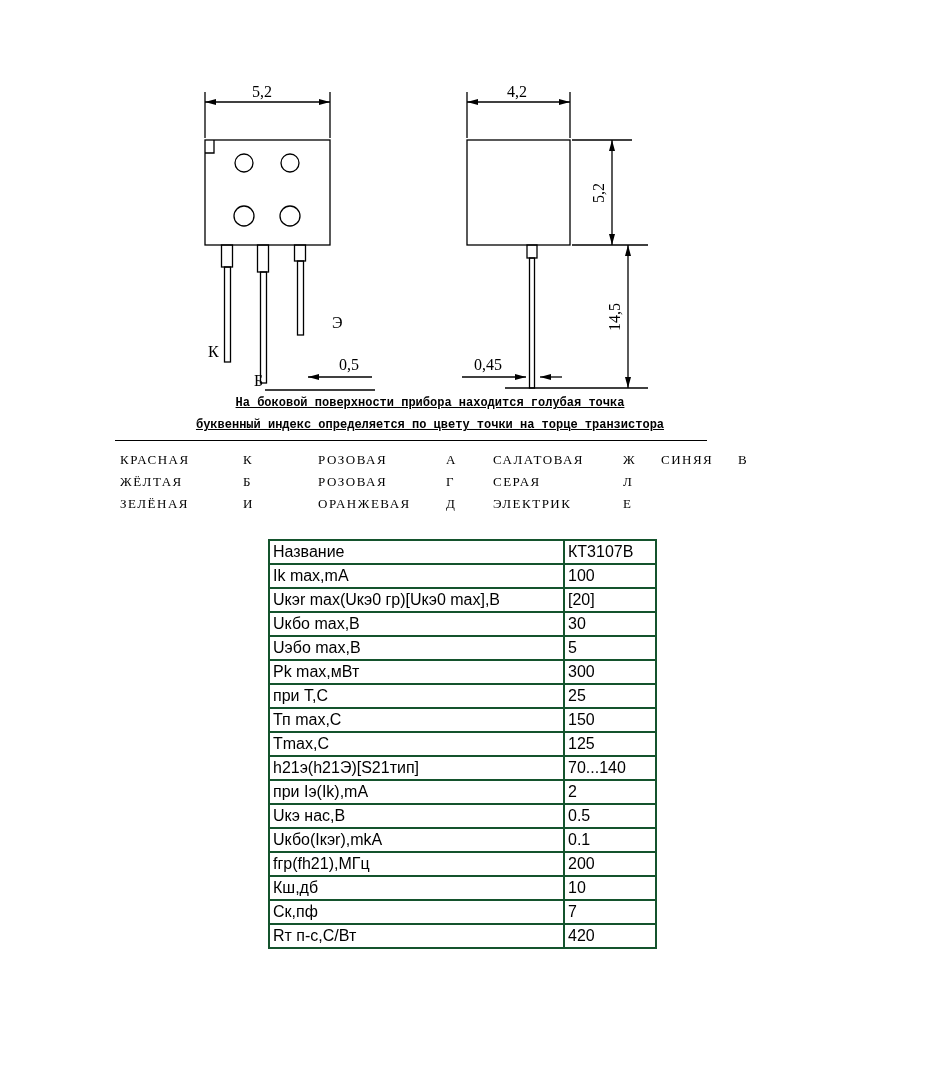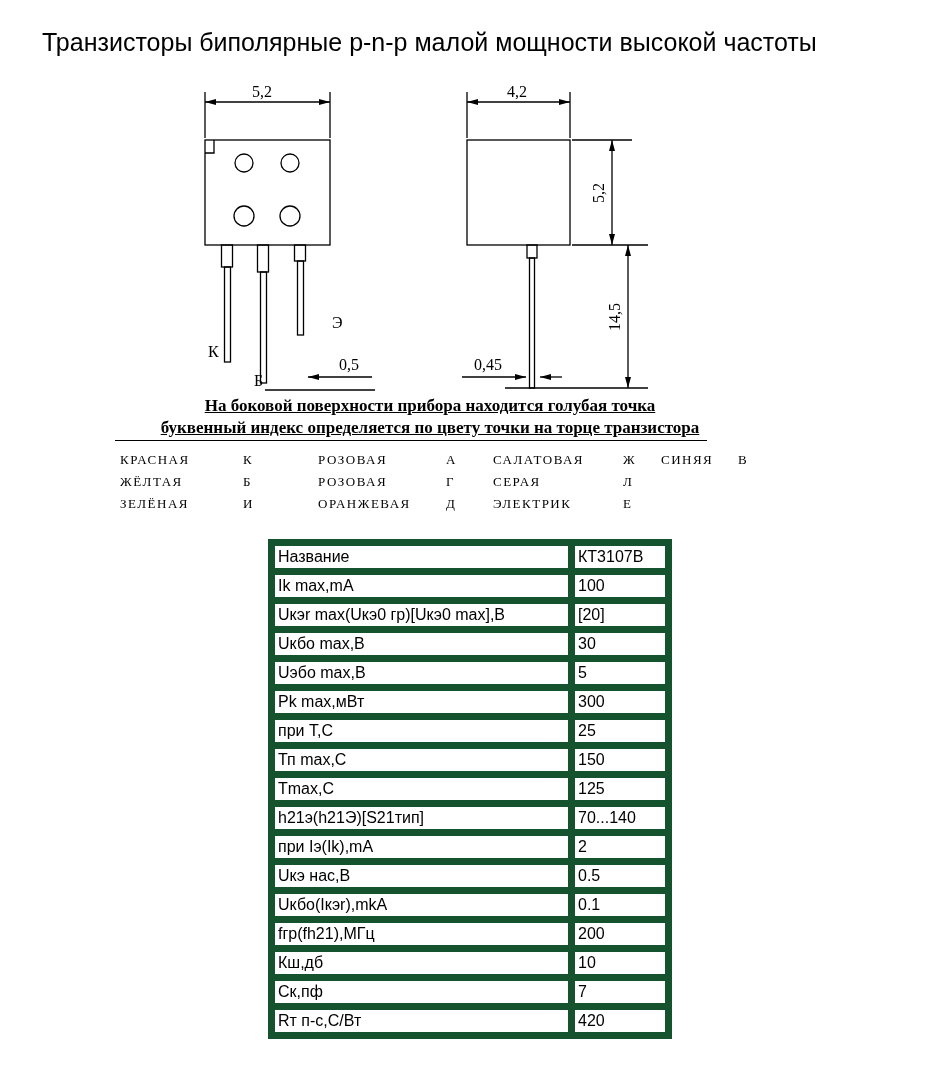--- a/index.html
+++ b/index.html
@@ -3,51 +3,50 @@
 <meta charset="utf-8">
 <style>
   html,body{margin:0;padding:0;background:#fff;}
   .page{position:relative;width:932px;height:1071px;background:#fff;overflow:hidden;
         font-family:"Liberation Sans",sans-serif;color:#000;}
   .title{position:absolute;left:42px;top:28px;font-size:25px;font-weight:400;
          font-family:"Liberation Sans",sans-serif;white-space:nowrap;}
   .drawing-svg{position:absolute;left:0;top:0;}
   .dim-text{font-family:"Liberation Serif",serif;font-size:16px;fill:#000;}
   .note-line{position:absolute;left:130px;width:600px;text-align:center;
-             font-family:Liberation Serif, serif;font-weight:bold;font-size:17px;
+             font-family:Liberation Mono, monospace;font-weight:bold;font-size:12px;
              text-decoration:underline;white-space:nowrap;}
   .note-1{top:396px;}
   .note-2{top:418px;}
   .rule{position:absolute;left:115px;top:440px;width:592px;border-top:1.5px solid #000;height:0;}
   .color-table{position:absolute;left:120px;top:449px;border-collapse:collapse;
                font-family:"Liberation Serif",serif;font-size:13px;letter-spacing:1.5px;}
   .color-table td{height:22px;padding:0;vertical-align:middle;white-space:nowrap;}
   .color-table td:nth-child(1){width:123px;}
   .color-table td:nth-child(2){width:75px;}
   .color-table td:nth-child(3){width:128px;}
   .color-table td:nth-child(4){width:47px;}
   .color-table td:nth-child(5){width:130px;}
   .color-table td:nth-child(6){width:38px;}
   .color-table td:nth-child(7){width:77px;}
   .color-table td:nth-child(8){width:60px;}
   .params-table{position:absolute;left:268px;top:539px;border-collapse:collapse;
                 width:375px;font-family:"Liberation Sans",sans-serif;font-size:16px;
                 table-layout:fixed;}
-  .params-table td,.params-table th{border:7px solid #14532d;height:22px;padding:0 3px;
+  .params-table td,.params-table th{border:2px solid #14532d;height:22px;padding:0 3px;
                 text-align:left;font-weight:400;white-space:nowrap;overflow:hidden;
                 vertical-align:middle;}
   .params-table .col-name{width:287px;}
   .params-table .col-value{width:84px;}
 </style>
 </head>
 <body>
 
 <div class="page">
 
-  <div class="title">Транзисторы биполярные p-n-p малой мощности высокой частоты</div>
 
   <svg class="drawing-svg" width="932" height="1071" viewBox="0 0 932 1071" xmlns="http://www.w3.org/2000/svg">
 
     <g stroke="#000" stroke-width="1.3" fill="none">
       <line x1="205" y1="92" x2="205" y2="138"></line>
       <line x1="330" y1="92" x2="330" y2="138"></line>
       <line x1="205" y1="102" x2="330" y2="102"></line>
       <rect x="205" y="140" width="125" height="105"></rect>
       <polyline points="205,153 214,153 214,140"></polyline>
       <circle cx="244" cy="163" r="9"></circle>

